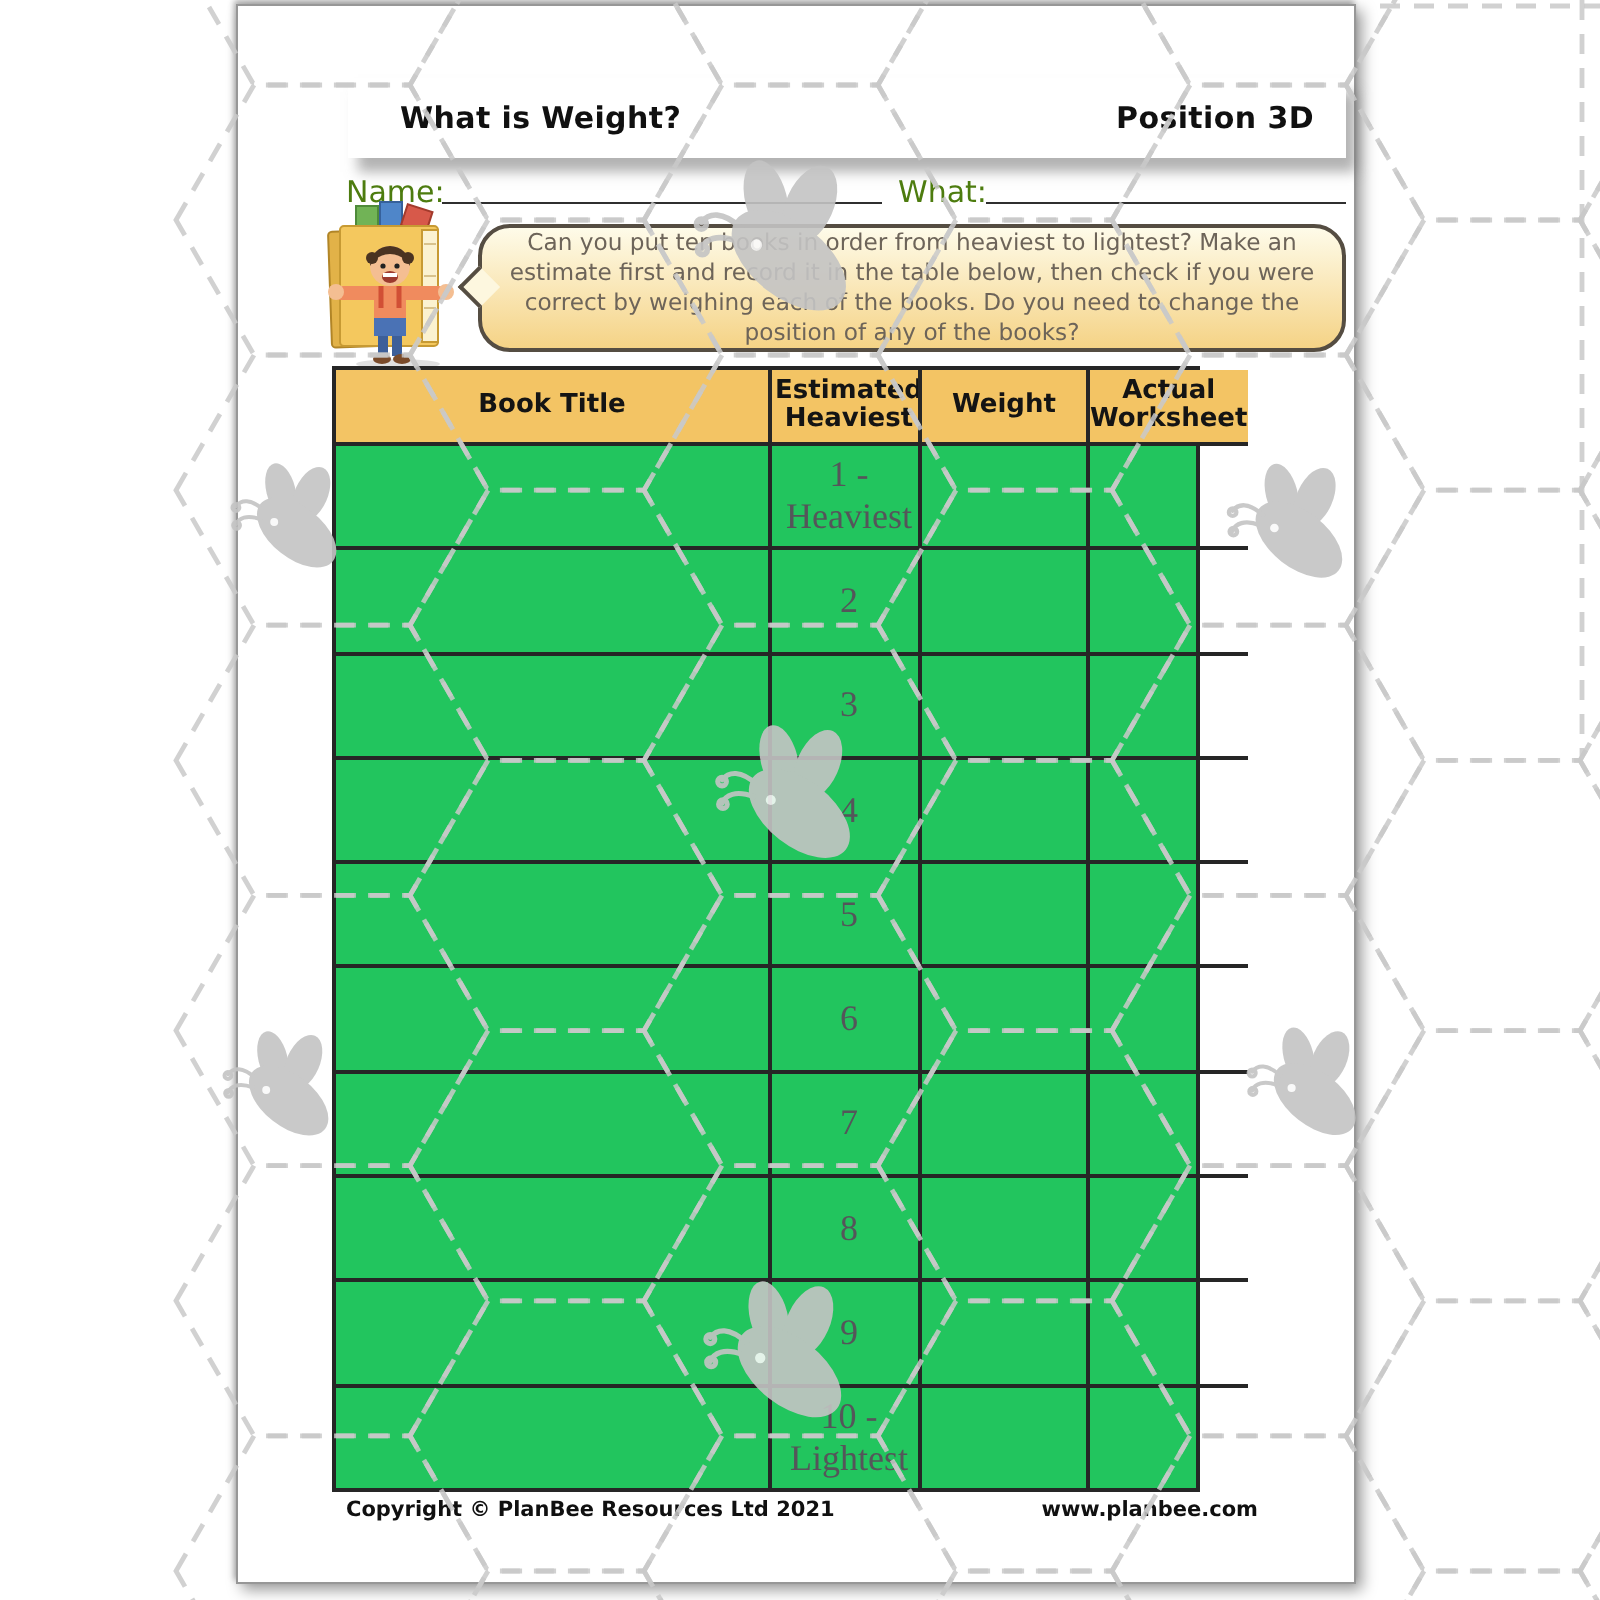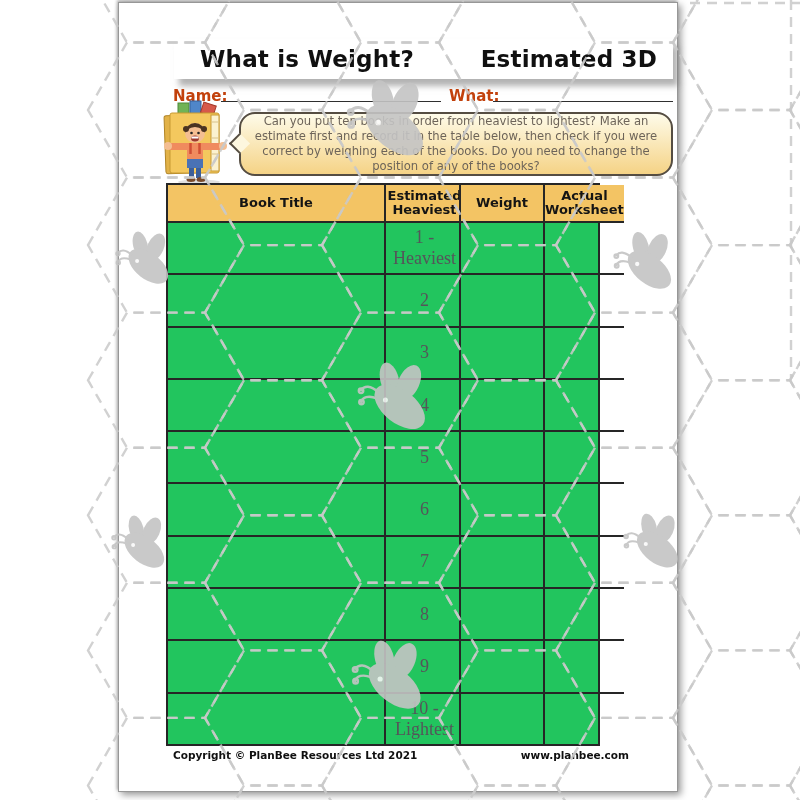--- a/index.html
+++ b/index.html
@@ -8,23 +8,23 @@
 
   
   #page{position:absolute;left:118px;top:2px;width:560px;height:790px;background:#fff;
         border:1px solid #979797;box-sizing:border-box;
         box-shadow:3px 3px 7px rgba(0,0,0,.40), -1px -2px 3px rgba(0,0,0,.30)}
 
   .headband{position:absolute;left:55px;top:36px;width:499px;height:40px;background:#fff;
             box-shadow:5px 7px 6px rgba(115,115,115,.55);
             display:flex;justify-content:space-between;align-items:center;
             padding:0 16px 0 26px;box-sizing:border-box}
-  .title{font-weight:bold;font-size:23px;color:#101010;letter-spacing:.2px}
-
-  .nd-label{position:absolute;font-weight:bold;font-size:15px;color:#c2410c}
+  .title{font-weight:bold;font-size:15px;color:#101010;letter-spacing:.2px}
+
+  .nd-label{position:absolute;font-weight:normal;font-size:15px;color:#4d7c0f}
   .wline{position:absolute;height:0;border-bottom:1.6px solid #2f2f2f}
 
   
   .bubble{position:absolute;left:120px;top:109px;width:434px;height:64px;box-sizing:border-box;
           border:2.5px solid #554d42;border-radius:16px;
           background:linear-gradient(var(--bubble-top,#FEFBE9),var(--bubble-bottom,#F5D386));
           display:flex;align-items:center;justify-content:center}
   .bubble-text{font-size:11.6px;line-height:14.8px;color:#6d6459;text-align:center;padding:0 9px}
   .pointer{position:absolute;left:-9px;top:22px;width:13px;height:13px;background:#FDF7DF;
            border-left:2.5px solid #554d42;border-bottom:2.5px solid #554d42;transform:rotate(45deg)}
@@ -51,21 +51,21 @@
   .bee-stroke{fill:none;stroke:#c4c4c4;stroke-width:3;stroke-linecap:round}
   .kid{position:absolute;left:42px;top:97px}
 </style>
 </head>
 <body>
 
 <div id="page">
 
   <div class="headband">
     <span class="title">What is Weight?</span>
-    <span class="title">Estimated 3D</span>
+    <span class="title">Position 3D</span>
   </div>
 
   <span class="nd-label" style="left:54px;top:84px">Name:</span>
   <div class="wline" style="left:102px;top:98px;width:220px"></div>
   <span class="nd-label" style="left:330px;top:84px">What:</span>
   <div class="wline" style="left:374px;top:98px;width:180px"></div>
 
   <svg class="kid" width="80" height="88" viewBox="0 0 80 88">
     <ellipse cx="38" cy="82" rx="21" ry="2.5" fill="rgba(0,0,0,0.12)"></ellipse>
     <g>

